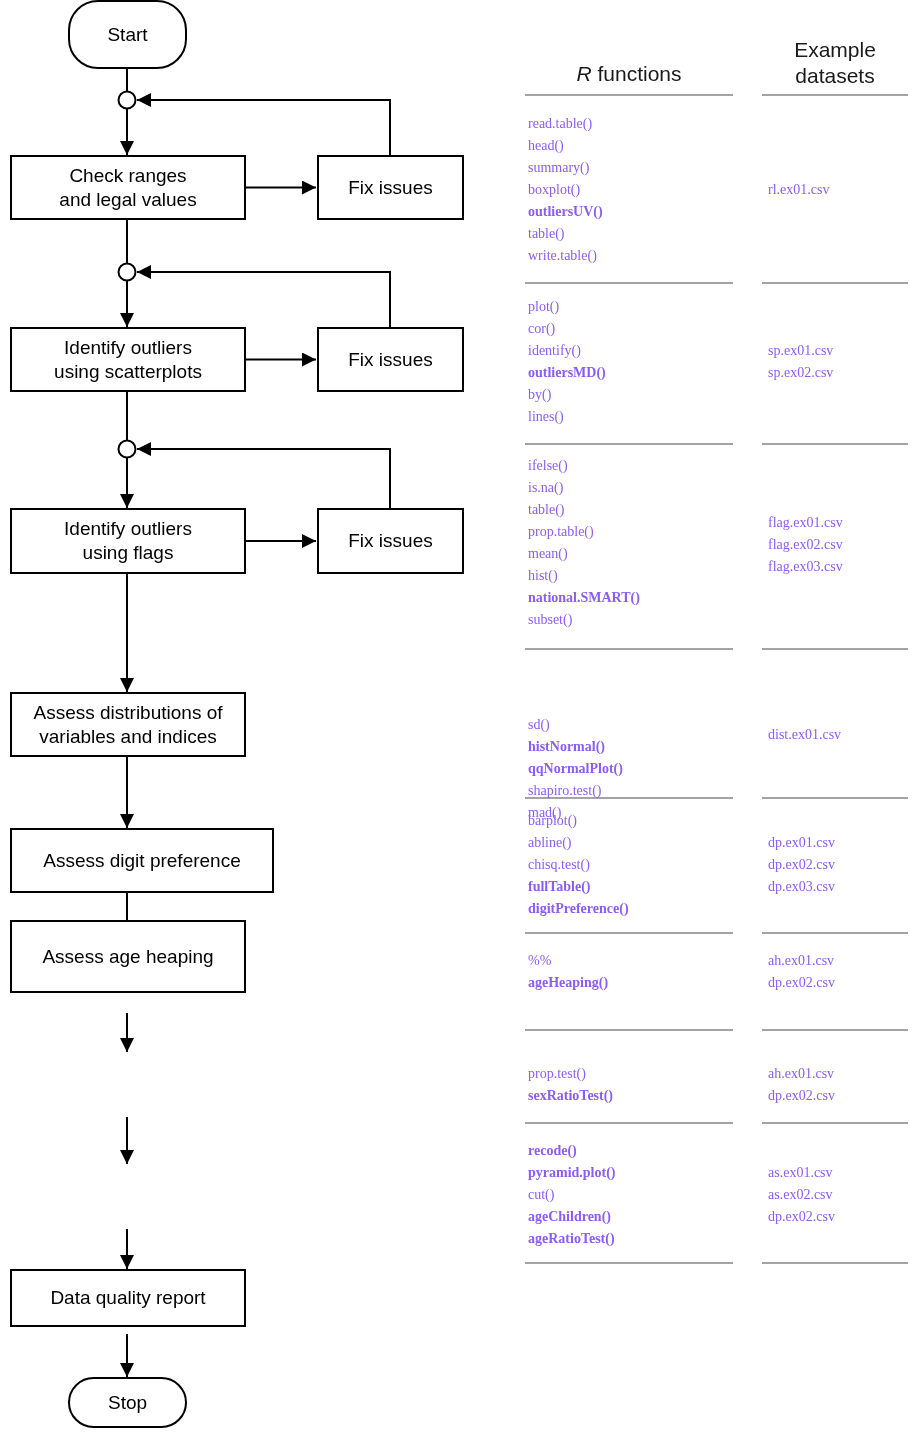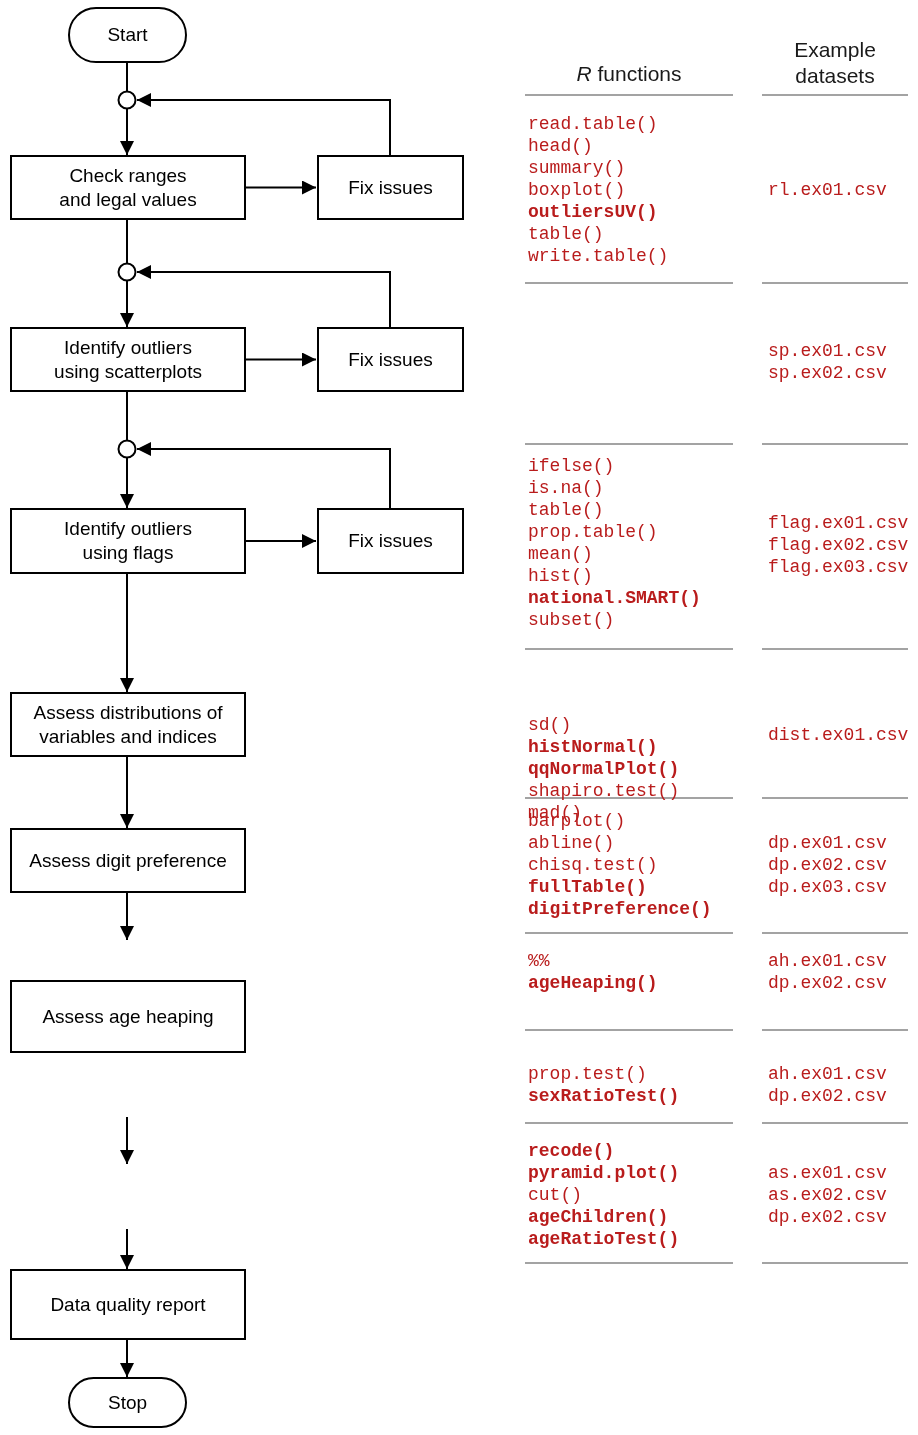--- a/index.html
+++ b/index.html
@@ -12,22 +12,22 @@
     position:absolute; box-sizing:border-box; border:2px solid #000; background:#fff;
     display:flex; flex-direction:column; align-items:center; justify-content:center;
     font-size:19px; line-height:24px; text-align:center;
   }
   .terminal { border-radius:30px; }
   .col-header {
     position:absolute; text-align:center; font-size:21px; line-height:26px; color:#1a1a1a;
   }
   .sep { position:absolute; height:1.5px; background:#a3a3a3; }
   .funcs, .dsets {
-    position:absolute; font-family:Liberation Mono, monospace;
-    font-size:18px; line-height:22px; white-space:pre; color:#b91c1c;
+    position:absolute; font-family:Liberation Serif, serif;
+    font-size:14px; line-height:22px; white-space:pre; color:#8b5cf6;
   }
   .funcs { left:528px; }
   .dsets { left:768px; }
   .funcs .b { font-weight:bold; }
 </style>
 </head>
 <body>
 
 <div id="figure">
 
@@ -56,21 +56,21 @@
       <path d="M127,1013 V1052" marker-end="url(#ah)"></path>
       <path d="M127,1117 V1164" marker-end="url(#ah)"></path>
       <path d="M127,1229 V1269" marker-end="url(#ah)"></path>
       <path d="M127,1334 V1377" marker-end="url(#ah)"></path>
       <circle cx="127" cy="100" r="8.5" fill="#fff"></circle>
       <circle cx="127" cy="272" r="8.5" fill="#fff"></circle>
       <circle cx="127" cy="449" r="8.5" fill="#fff"></circle>
     </g>
   </svg>
 
-  <div class="node terminal" style="left:68px;top:7px;width:119px;height:56px">
+  <div class="node terminal" style="left:68px;top:0;width:119px;height:69px">
     <span>Start</span>
   </div>
 
   <div class="node" style="left:10px;top:155px;width:236px;height:65px">
     <span>Check ranges</span>
     <span>and legal values</span>
   </div>
   <div class="node" style="left:317px;top:155px;width:147px;height:65px">
     <span>Fix issues</span>
   </div>
@@ -89,31 +89,31 @@
   </div>
   <div class="node" style="left:317px;top:508px;width:147px;height:66px">
     <span>Fix issues</span>
   </div>
 
   <div class="node" style="left:10px;top:692px;width:236px;height:65px">
     <span>Assess distributions of</span>
     <span>variables and indices</span>
   </div>
 
-  <div class="node" style="left:10px;top:828px;width:236px;height:65px">
+  <div class="node" style="left:10px;top:828px;width:264px;height:65px">
     <span>Assess digit preference</span>
   </div>
 
-  <div class="node" style="left:10px;top:980px;width:236px;height:73px">
+  <div class="node" style="left:10px;top:920px;width:236px;height:73px">
     <span>Assess age heaping</span>
   </div>
 
 
 
-  <div class="node" style="left:10px;top:1269px;width:236px;height:71px">
+  <div class="node" style="left:10px;top:1269px;width:236px;height:58px">
     <span>Data quality report</span>
   </div>
 
   <div class="node terminal" style="left:68px;top:1377px;width:119px;height:51px">
     <span>Stop</span>
   </div>
 
   <div class="col-header" style="left:525px;top:61px;width:208px"><i>R</i><span> functions</span></div>
   <div class="col-header" style="left:762px;top:37px;width:146px">
     <div>Example</div>
@@ -133,20 +133,21 @@
   <div class="sep" style="left:525px;top:932px;width:208px"></div>
   <div class="sep" style="left:762px;top:932px;width:146px"></div>
   <div class="sep" style="left:525px;top:1029px;width:208px"></div>
   <div class="sep" style="left:762px;top:1029px;width:146px"></div>
   <div class="sep" style="left:525px;top:1122px;width:208px"></div>
   <div class="sep" style="left:762px;top:1122px;width:146px"></div>
   <div class="sep" style="left:525px;top:1262px;width:208px"></div>
   <div class="sep" style="left:762px;top:1262px;width:146px"></div>
 
   <div class="funcs" style="top:113px"><div>read.table()</div><div>head()</div><div>summary()</div><div>boxplot()</div><div class="b">outliersUV()</div><div>table()</div><div>write.table()</div></div>
+  <div class="funcs" style="top:296px"><div>plot()</div><div>cor()</div><div>identify()</div><div class="b">outliersMD()</div><div>by()</div><div>lines()</div></div>
   <div class="funcs" style="top:455px"><div>ifelse()</div><div>is.na()</div><div>table()</div><div>prop.table()</div><div>mean()</div><div>hist()</div><div class="b">national.SMART()</div><div>subset()</div></div>
   <div class="funcs" style="top:714px"><div>sd()</div><div class="b">histNormal()</div><div class="b">qqNormalPlot()</div><div>shapiro.test()</div><div>mad()</div></div>
   <div class="funcs" style="top:810px"><div>barplot()</div><div>abline()</div><div>chisq.test()</div><div class="b">fullTable()</div><div class="b">digitPreference()</div></div>
   <div class="funcs" style="top:950px"><div>%%</div><div class="b">ageHeaping()</div></div>
   <div class="funcs" style="top:1063px"><div>prop.test()</div><div class="b">sexRatioTest()</div></div>
   <div class="funcs" style="top:1140px"><div class="b">recode()</div><div class="b">pyramid.plot()</div><div>cut()</div><div class="b">ageChildren()</div><div class="b">ageRatioTest()</div></div>
 
   <div class="dsets" style="top:179px"><div>rl.ex01.csv</div></div>
   <div class="dsets" style="top:340px"><div>sp.ex01.csv</div><div>sp.ex02.csv</div></div>
   <div class="dsets" style="top:512px"><div>flag.ex01.csv</div><div>flag.ex02.csv</div><div>flag.ex03.csv</div></div>

